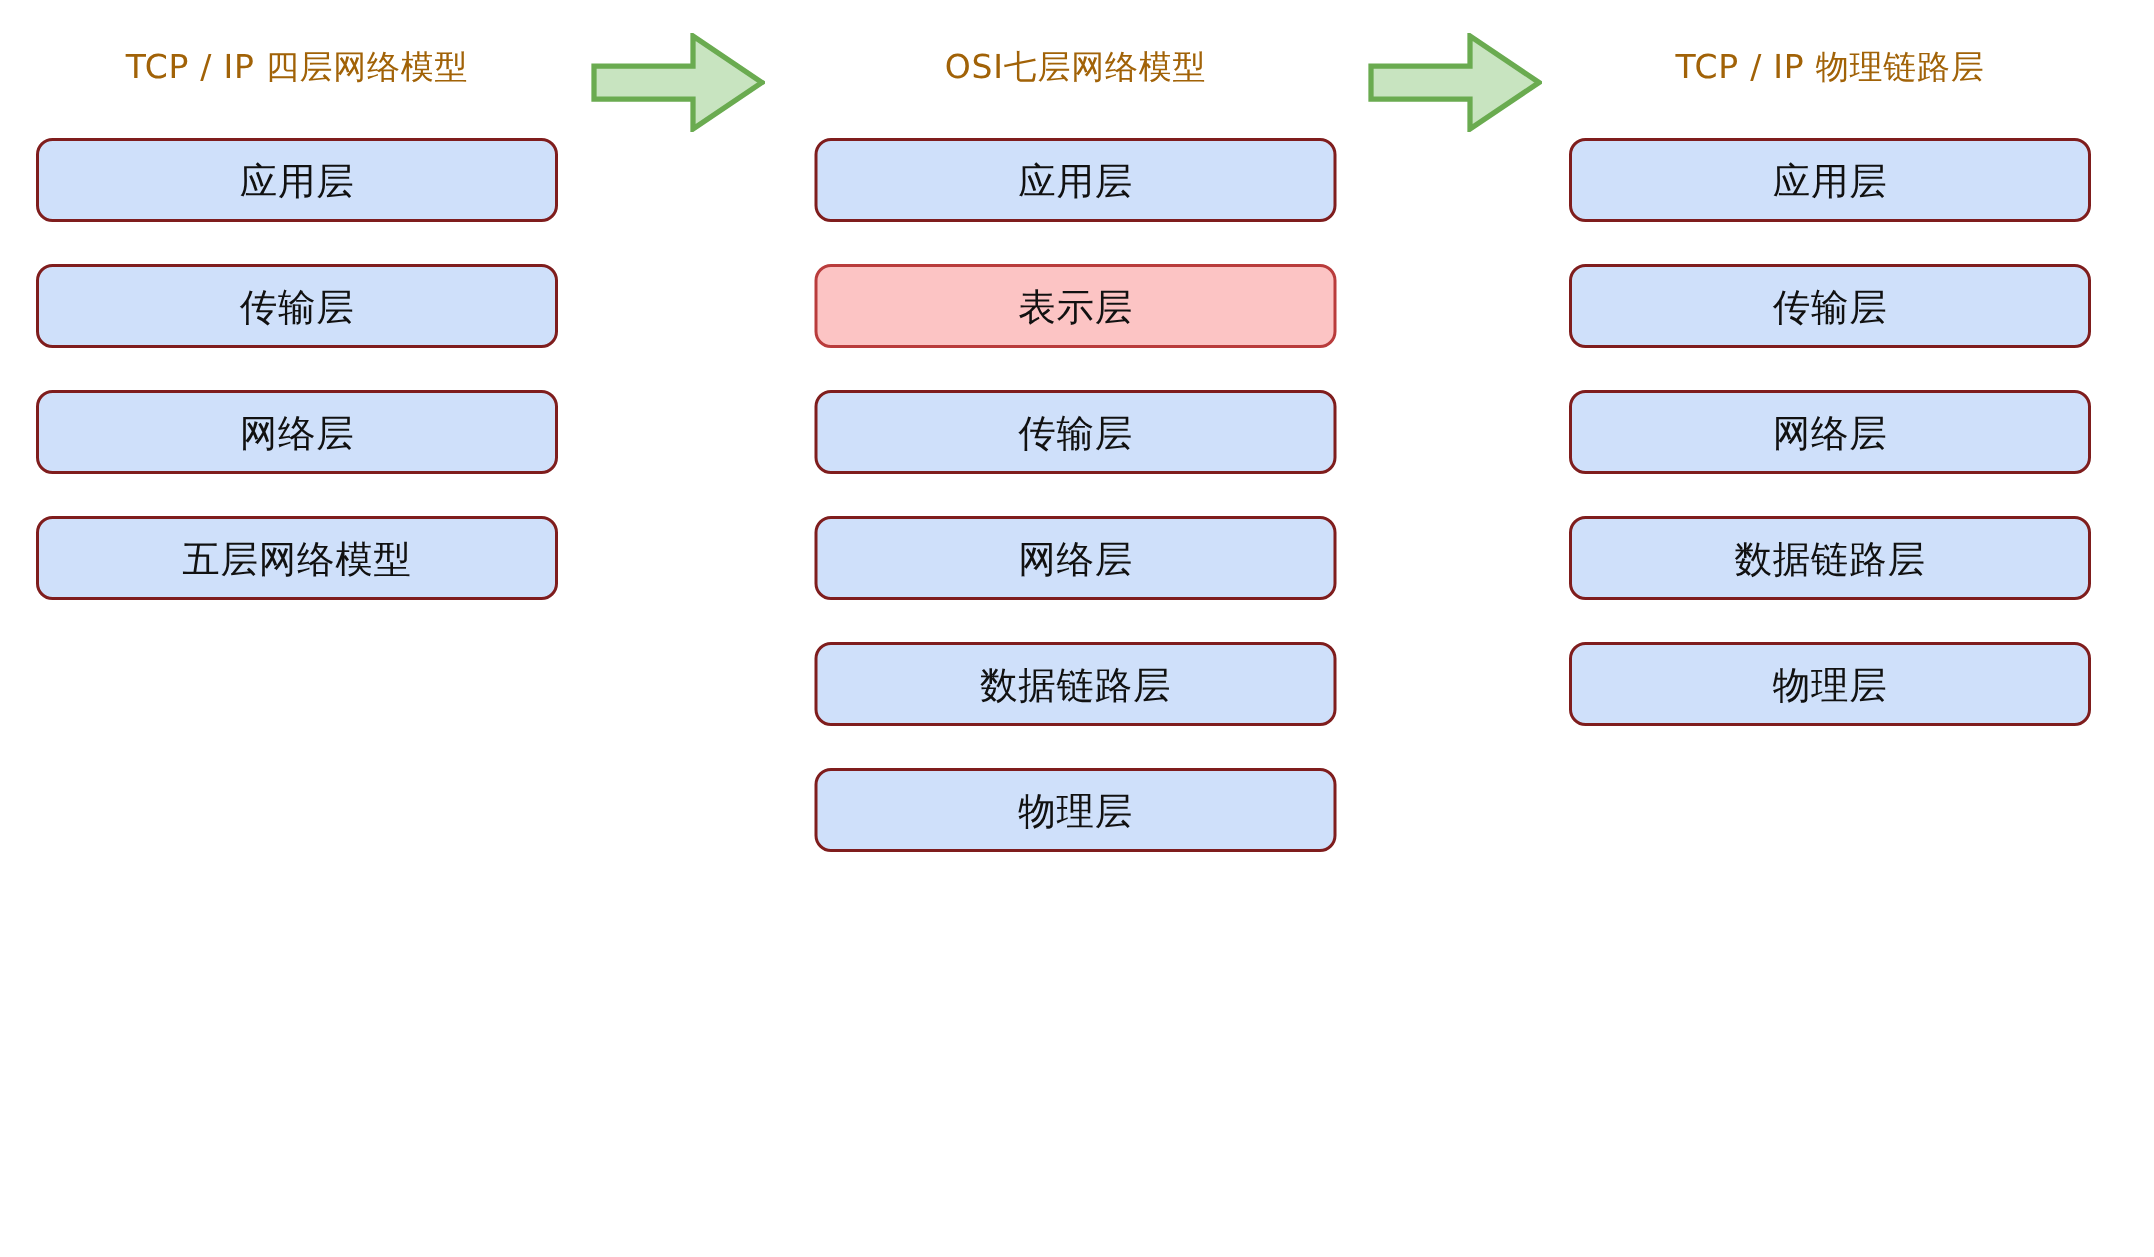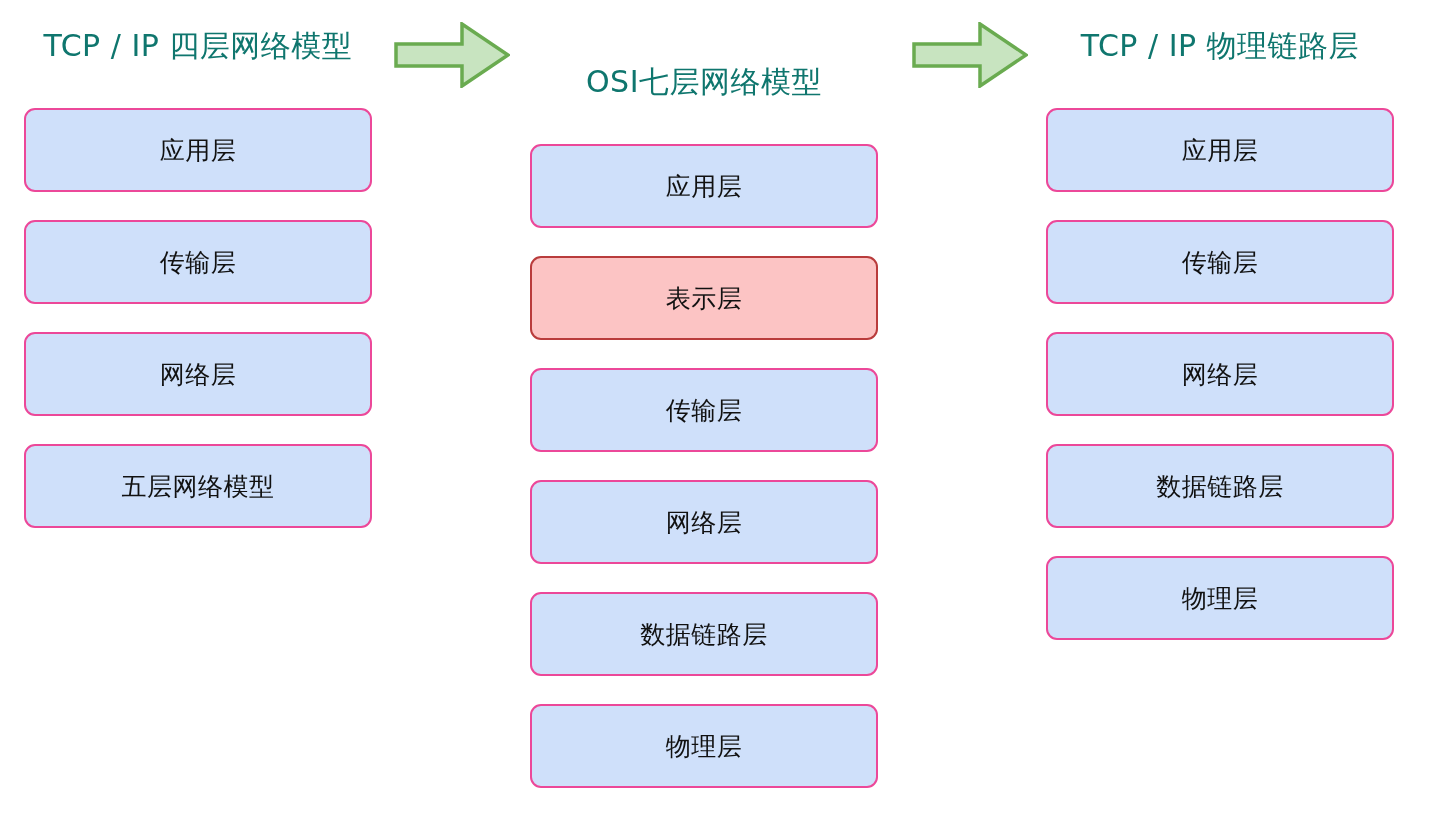--- a/index.html
+++ b/index.html
@@ -23,43 +23,43 @@
     height: 838px;
   }
 
   
   .column {
     position: absolute;
     top: 0;
     width: 348px;
   }
   .col-1 { left: 24px; }
-  .col-2 { left: 530px; margin-top: 36px; }
+  .col-2 { left: 543px; }
   .col-3 { left: 1046px; }
 
   .col-title {
-    height: 108px;
+    height: 92px;
     line-height: 92px;
     text-align: center;
-    font-size: 30px;
+    font-size: 22px;
     font-weight: 400;
     letter-spacing: 0.5px;
-    color: #0f766e;
+    color: #a16207;
     white-space: nowrap;
   }
 
   
   .stack {
     position: relative;
   }
   .layer-box {
-    height: 84px;
+    height: 56px;
     margin-bottom: 28px;
     border-radius: 11px;
-    border: 2px solid #ec4899;
+    border: 2px solid #7f1d1d;
     background: #cfe0fa;
     display: flex;
     align-items: center;
     justify-content: center;
     box-sizing: border-box;
   }
   .layer-box .layer-label {
     font-size: 25px;
     line-height: 1;
     color: #111111;

